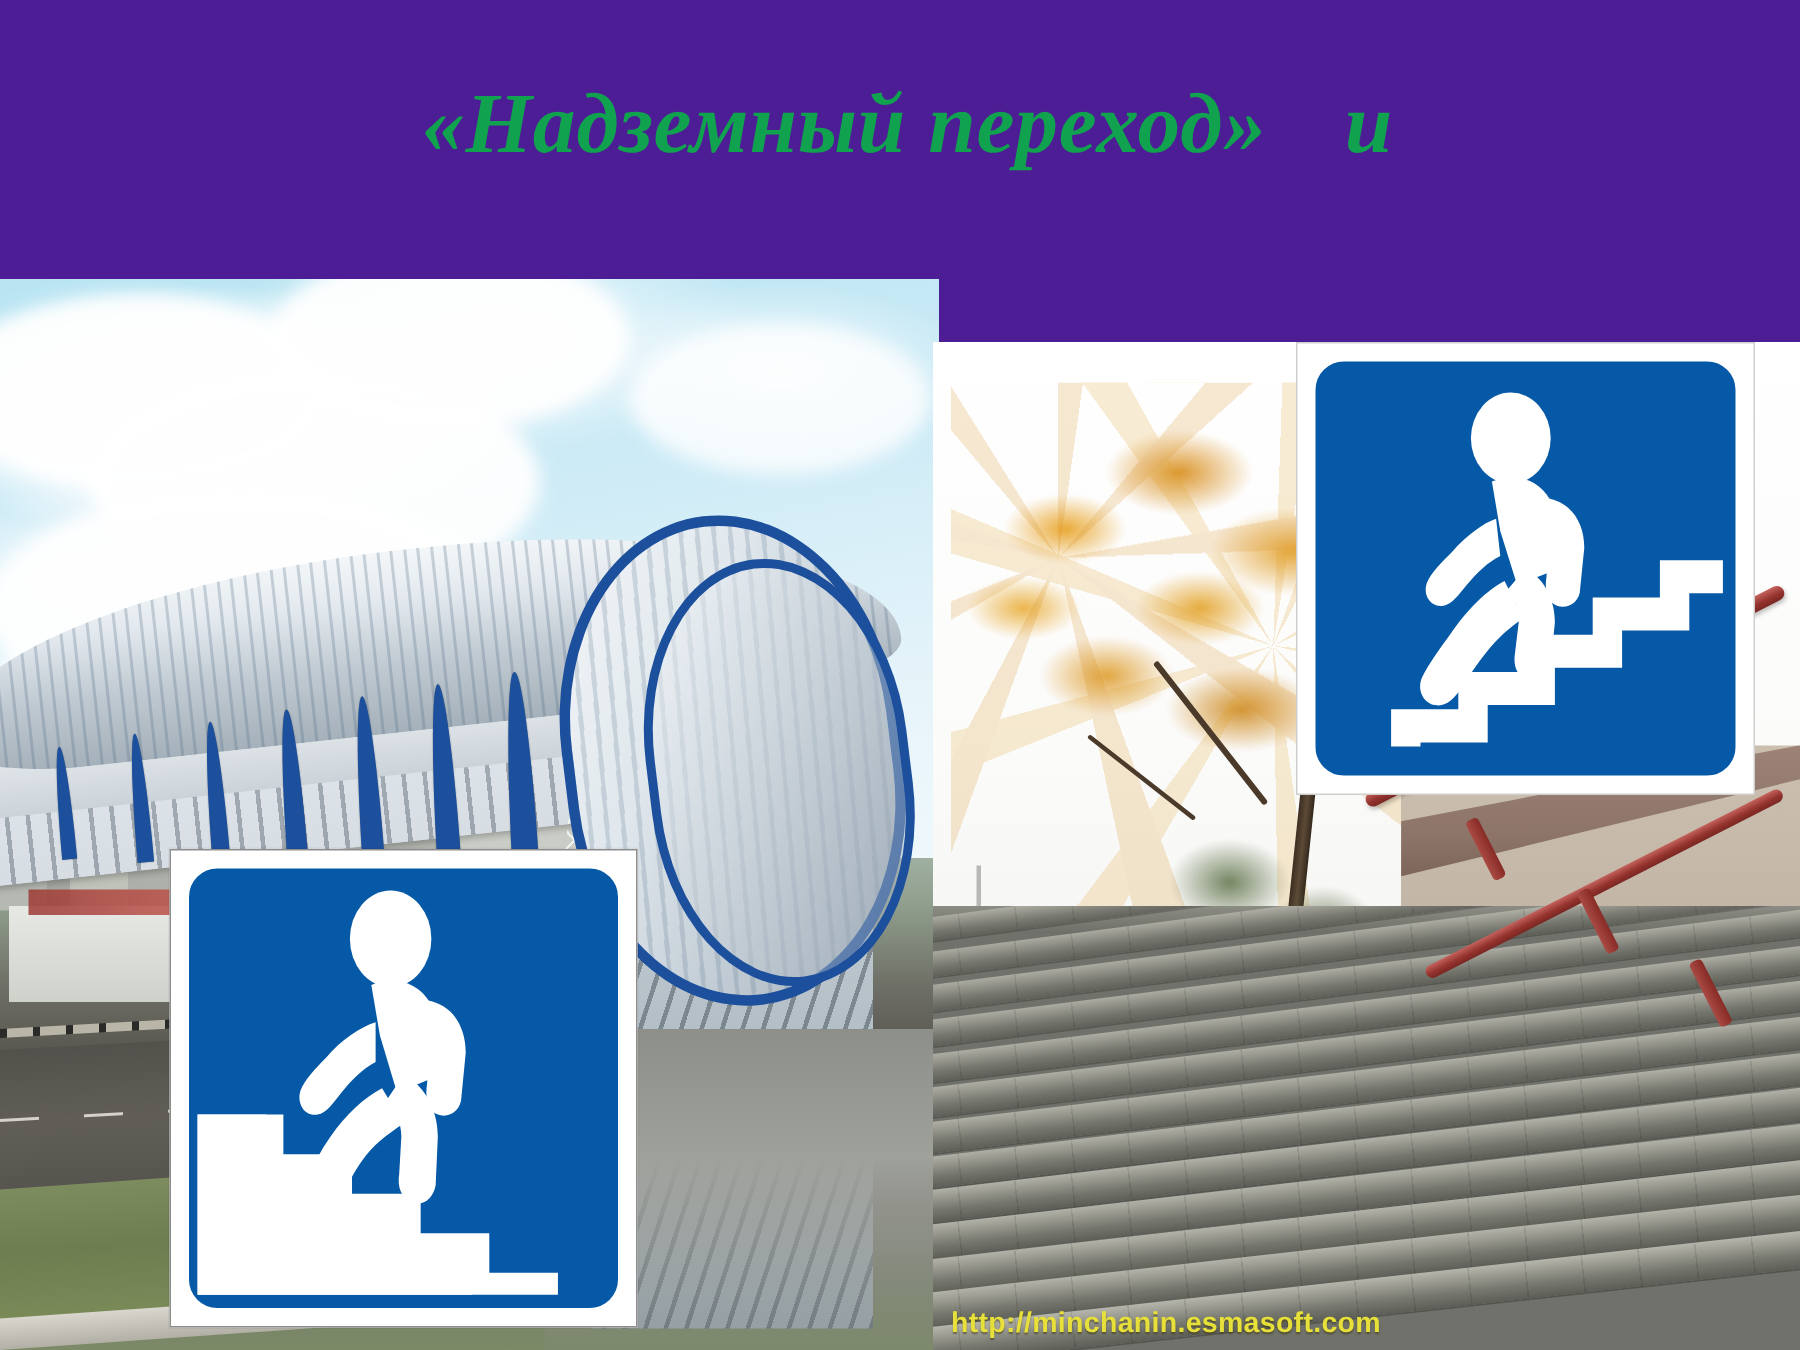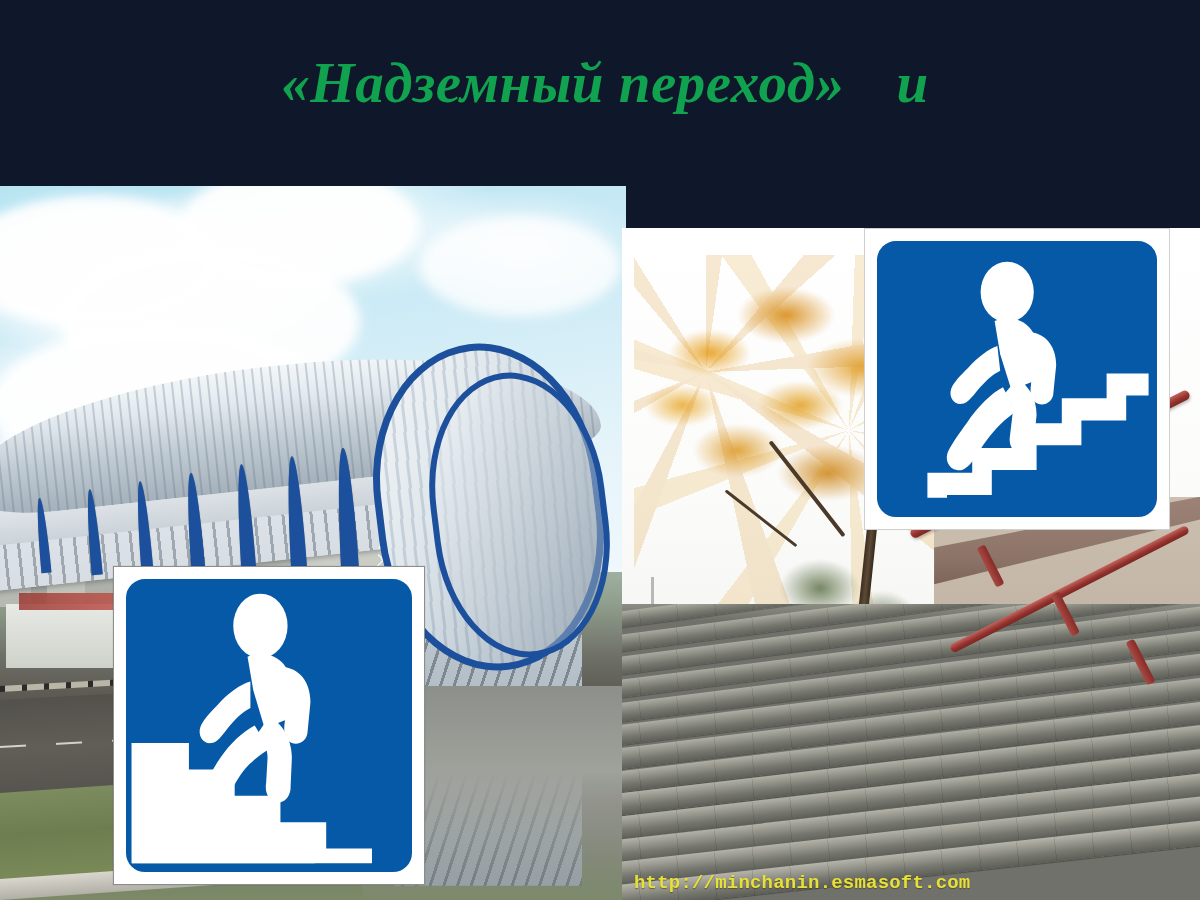--- a/index.html
+++ b/index.html
@@ -11,21 +11,21 @@
   body {
     width: 1200px;
     height: 900px;
     overflow: hidden;
     font-family: "Liberation Serif", serif;
   }
   #slide {
     position: relative;
     width: 1200px;
     height: 900px;
-    background: #0f172a;
+    background: #4c1d95;
     overflow: hidden;
   }
 
   
   .photo-overpass {
     position: absolute;
     left: 0;
     top: 186px;
     width: 626px;
     height: 714px;
@@ -476,21 +476,21 @@
   .title-conj {
     display: inline-block;
     margin-left: 52px;
   }
 
   
   .watermark {
     position: absolute;
     left: 634px;
     top: 872px;
-    font-family: Liberation Mono, monospace;
+    font-family: Liberation Sans, sans-serif;
     font-weight: bold;
     font-size: 19px;
     color: #e8e03a;
     letter-spacing: .2px;
     text-shadow: 0 1px 1px rgba(60,55,10,.55);
     z-index: 30;
     white-space: nowrap;
   }
 </style>
 </head>

